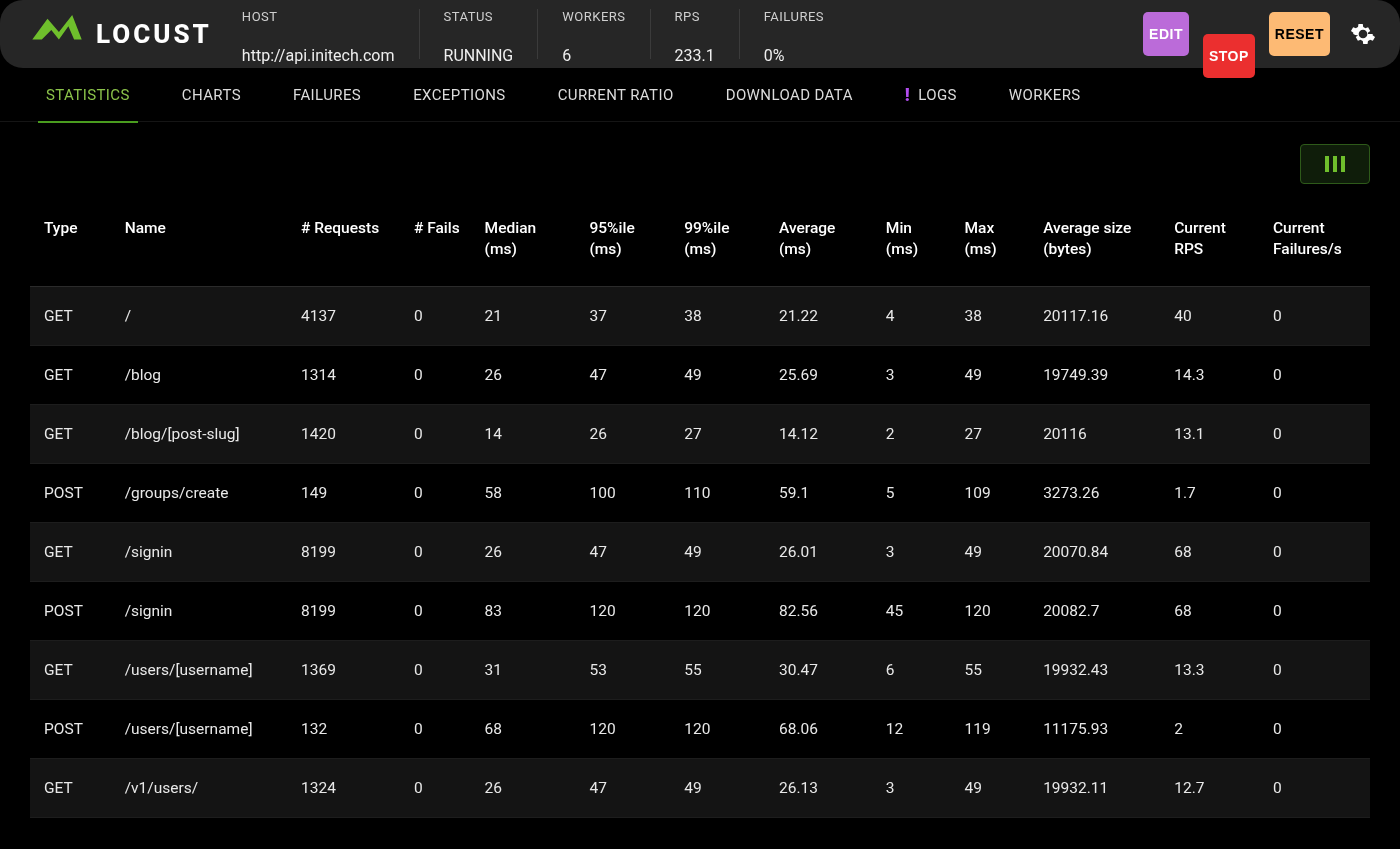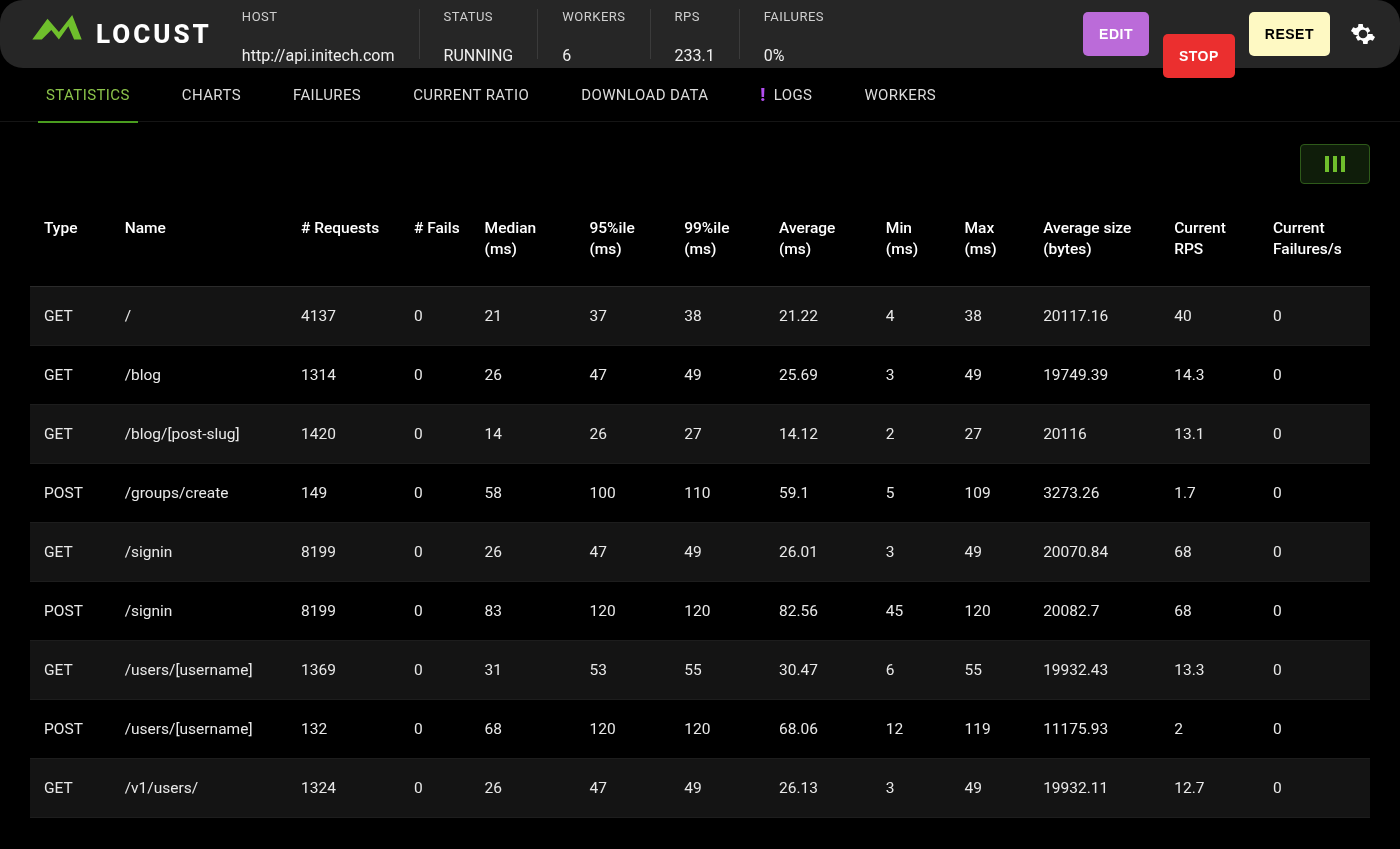--- a/index.html
+++ b/index.html
@@ -31,26 +31,26 @@
     flex-direction: column;
     height: 50px;
     gap: 16px;
   }
   .metric:first-child { border-left: none; padding-left: 0; }
   .metric .l { font-size: 13px; color: #cfcfcf; letter-spacing: .5px; }
   .metric .v { font-size: 16px; color: #eee; margin-top: 6px; }
   .actions { margin-left: auto; display: flex; align-items: center; gap: 14px; }
   .btn {
     font-size: 14px; font-weight: 700; letter-spacing: .5px;
-    border: none; padding: 14px 16px; border-radius: 5px; cursor: pointer;
+    border: none; padding: 14px 6px; border-radius: 5px; cursor: pointer;
     color: #000;
   }
   .btn.edit  { background: #bb6bd9; color:#fff; }
   .btn.stop  { background: #eb2f2f; color:#fff;margin-top:44px; }
-  .btn.reset { background: #fef9c3; color:#000; }
+  .btn.reset { background: #fdba74; color:#000; }
   .cog { width: 26px; height: 26px; cursor: pointer; margin-left: 6px; }
   
   .tabs {
     display: flex;
     align-items: center;
     gap: 52px;
     padding: 0 46px;
     height: 54px;
     border-bottom: 1px solid #151515;
     font-size: 15px;
@@ -159,20 +159,21 @@
           <path d="M12 8a4 4 0 1 0 0 8 4 4 0 0 0 0-8zm9 4a7 7 0 0 1-.1 1.1l2.2 1.7-2 3.5-2.6-1a7 7 0 0 1-1.9 1.1l-.4 2.8h-4l-.4-2.8a7 7 0 0 1-1.9-1.1l-2.6 1-2-3.5 2.2-1.7A7 7 0 0 1 3 12c0-.37 0-.73.1-1.1L.9 9.2l2-3.5 2.6 1a7 7 0 0 1 1.9-1.1L7.8 2.8h4l.4 2.8a7 7 0 0 1 1.9 1.1l2.6-1 2 3.5-2.2 1.7c.07.37.1.73.1 1.1z"></path>
         </svg>
     </span>
   </div>
 </div>
 
 <div class="tabs">
   <div class="tab active">STATISTICS</div>
   <div class="tab">CHARTS</div>
   <div class="tab">FAILURES</div>
+  <div class="tab">EXCEPTIONS</div>
   <div class="tab">CURRENT RATIO</div>
   <div class="tab">DOWNLOAD DATA</div>
   <div class="tab alert">LOGS</div>
   <div class="tab">WORKERS</div>
 </div>
 
 <div class="columns-toggle-row">
   <div class="columns-toggle">
     <span class="bars">
         <span></span>

